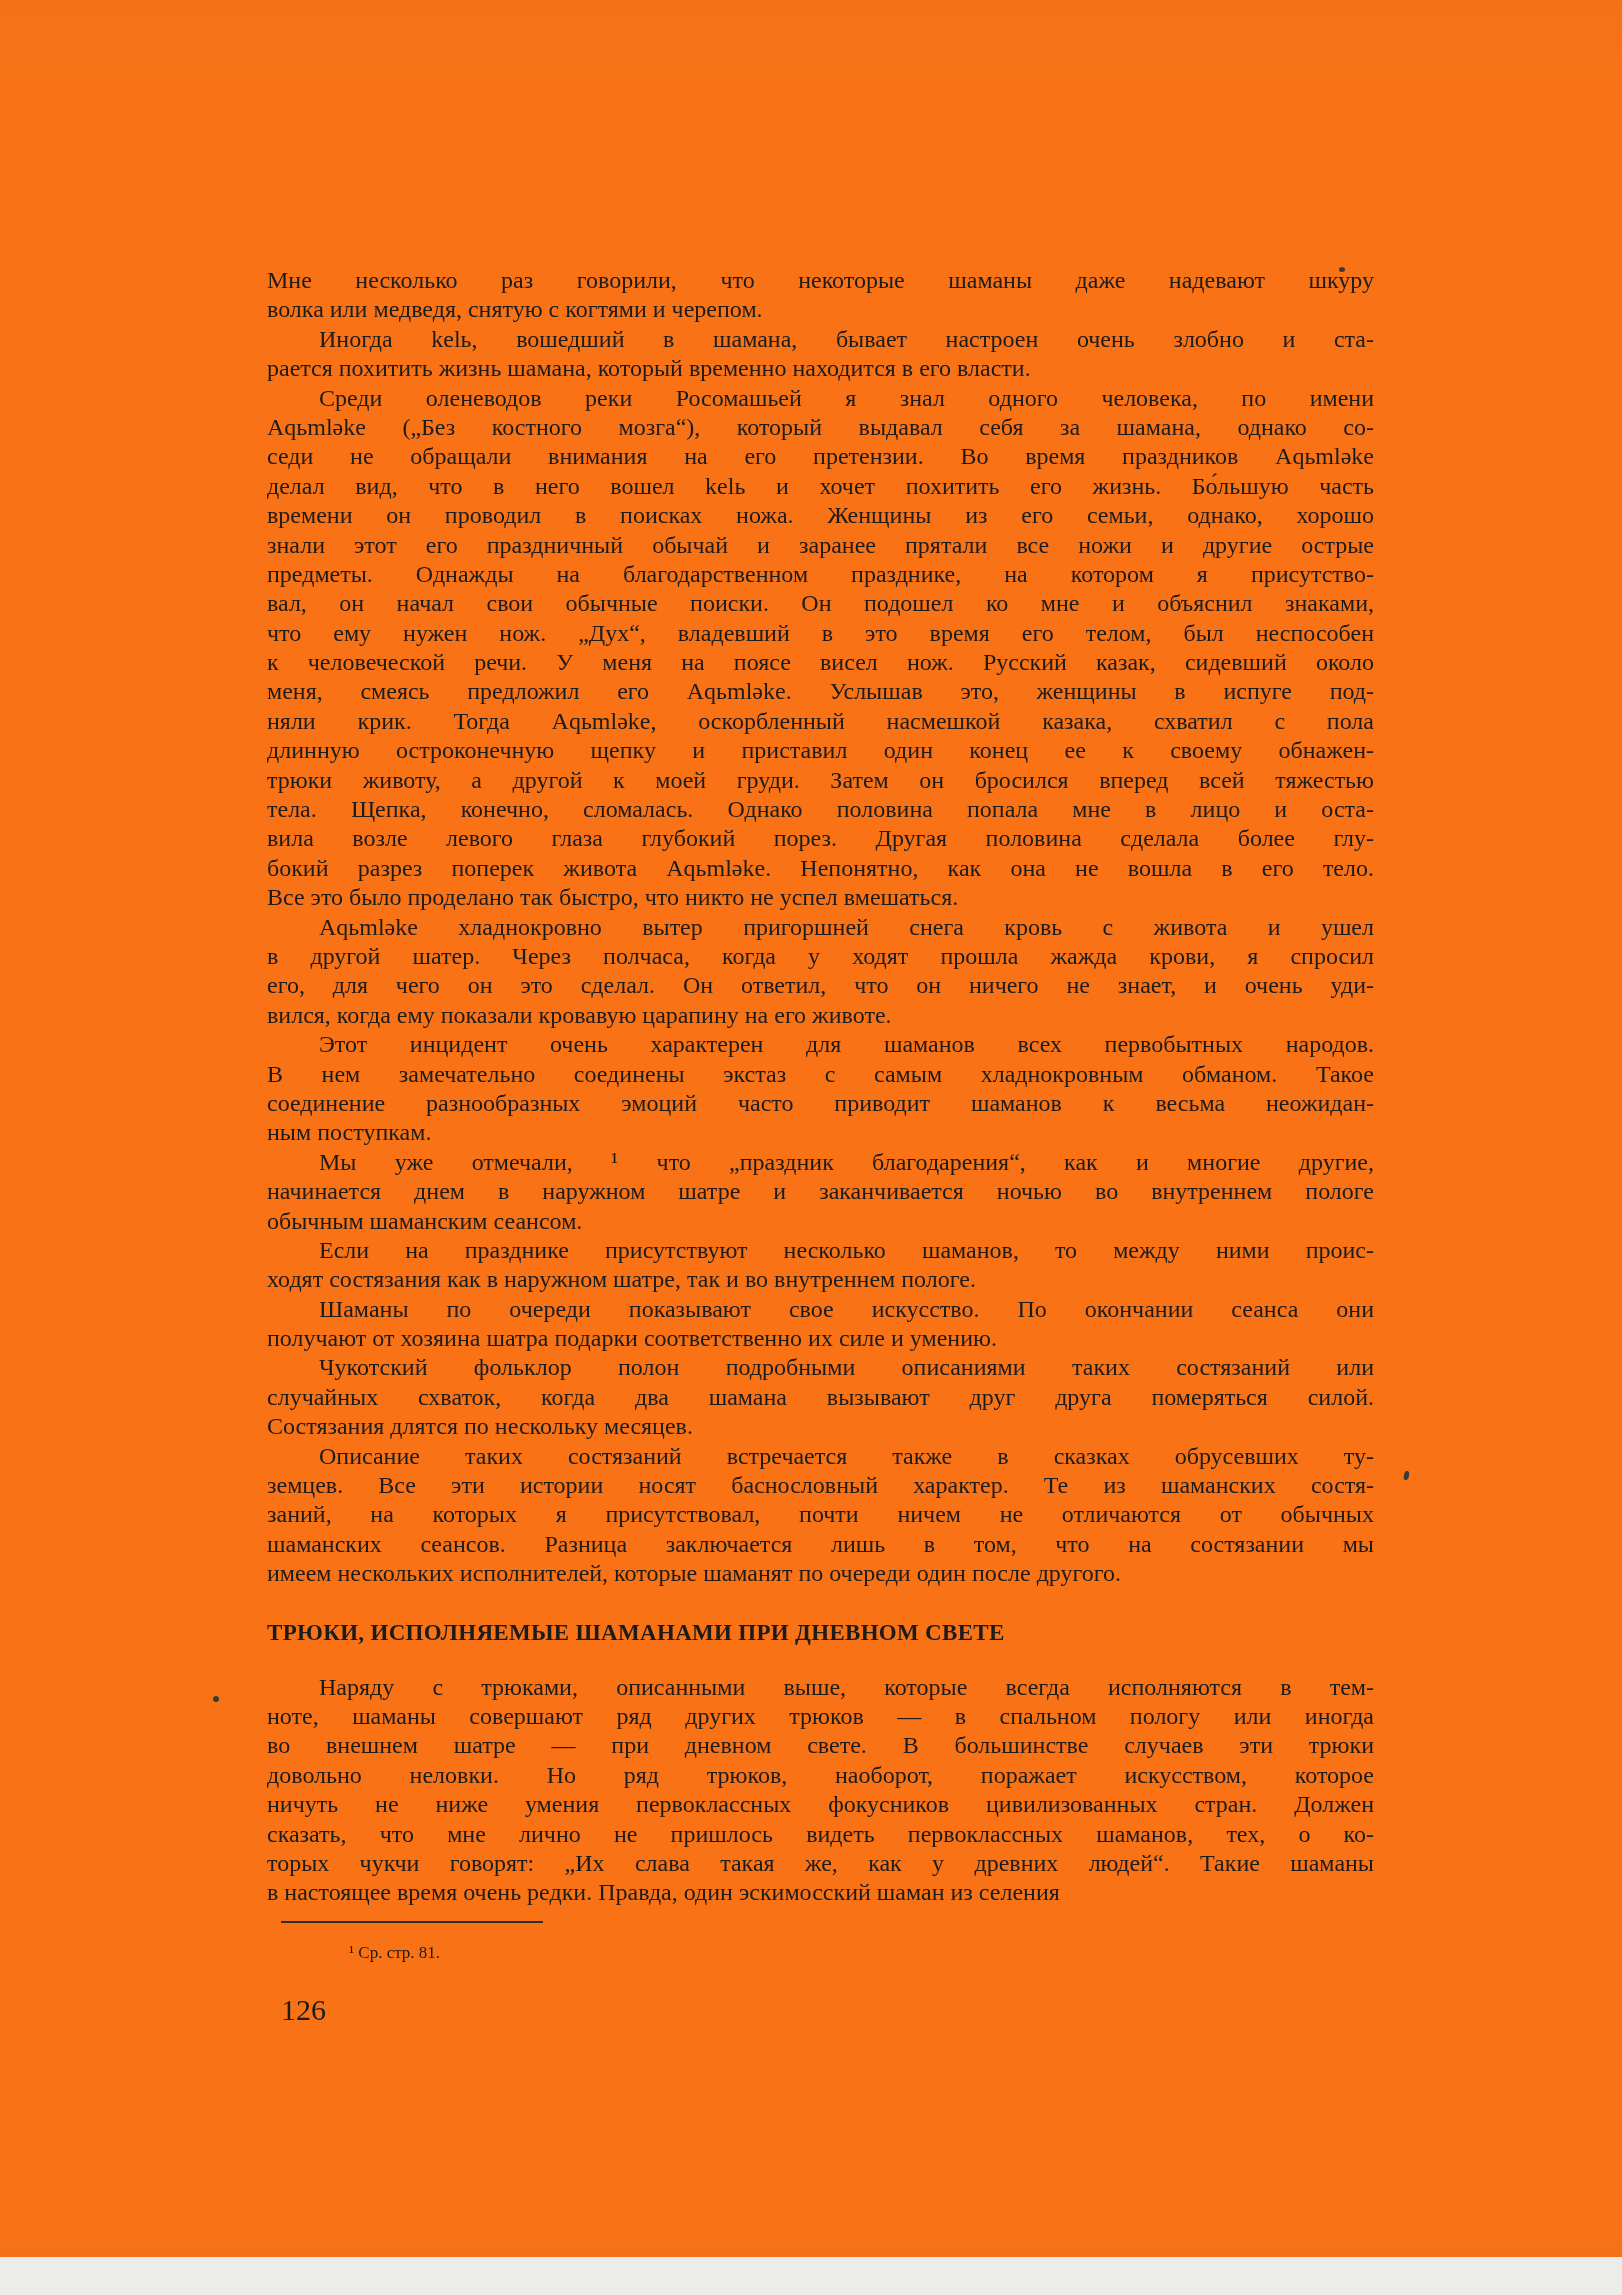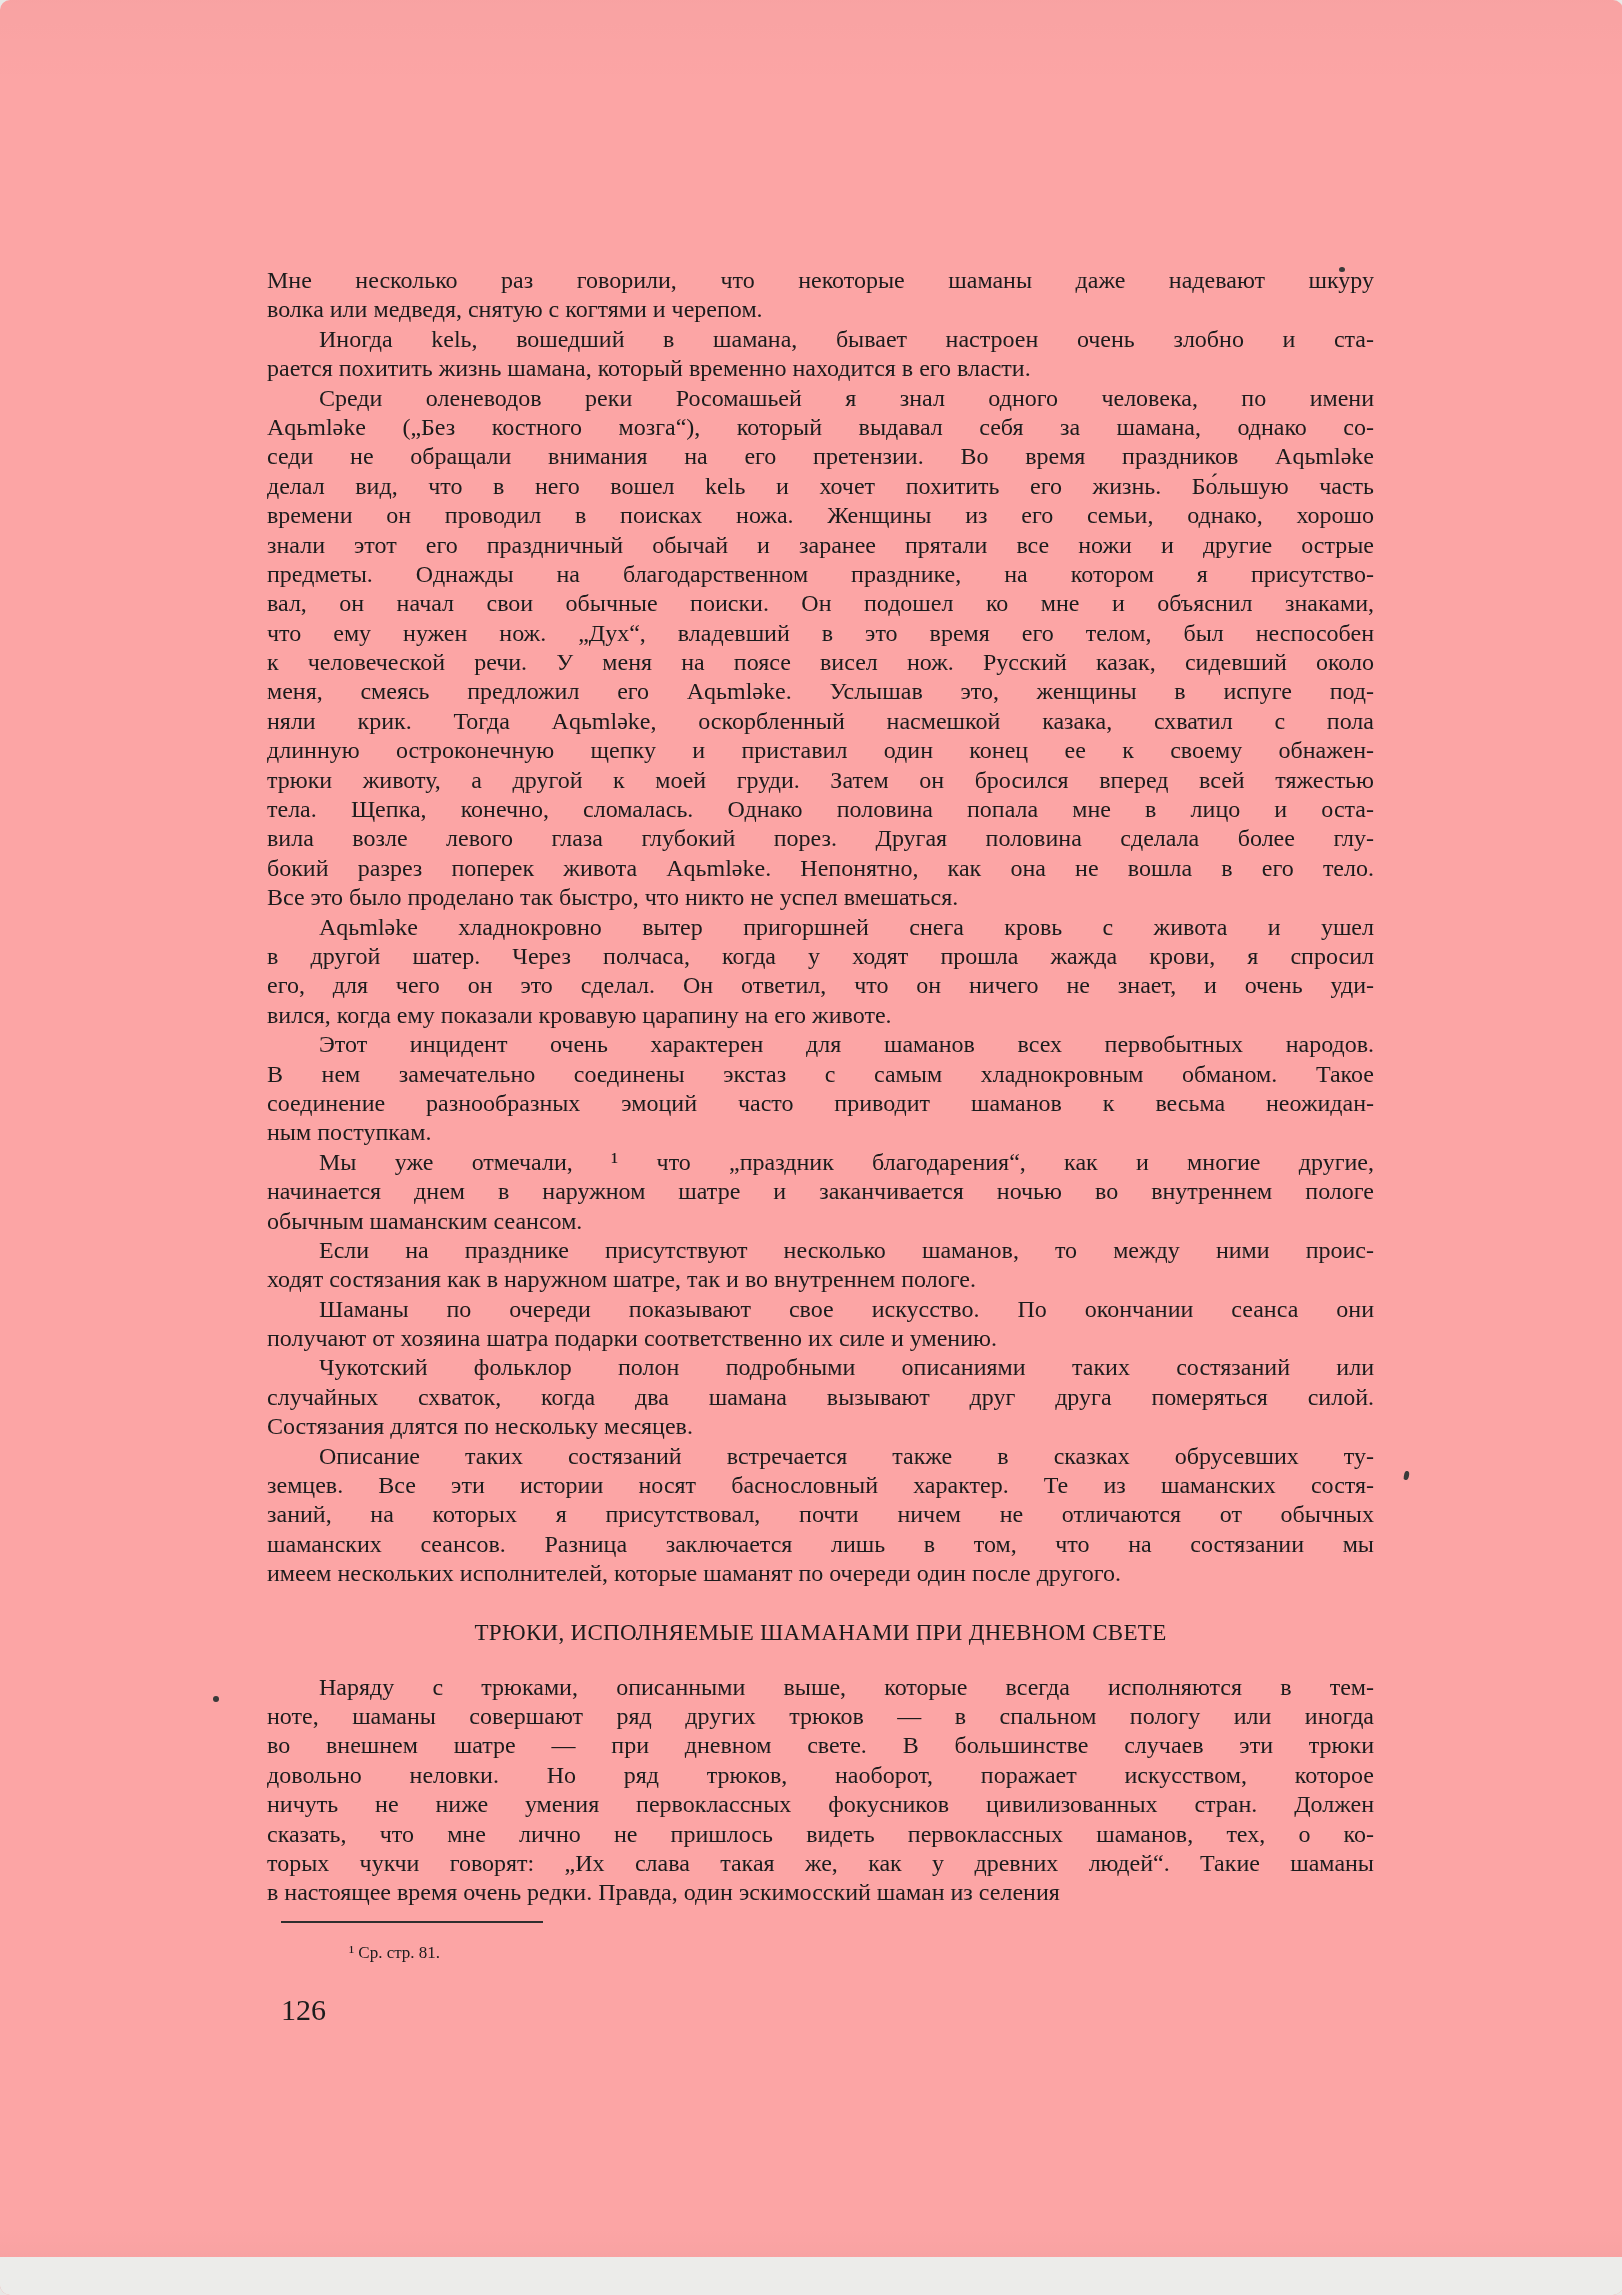--- a/index.html
+++ b/index.html
@@ -4,25 +4,24 @@
 <style>
   html, body {
     margin: 0;
     padding: 0;
     background: #e8e8e6;
   }
   .page {
     position: relative;
     width: 1623px;
     height: 2295px;
-    background: #fca5a5;
+    background: #f97316;
     overflow: hidden;
     font-family: "Liberation Serif", "DejaVu Serif", serif;
     color: #1c1c1c;
-    border-radius: 10px;
   }
   
   .page::before {
     content: "";
     position: absolute;
     inset: 0;
     background:
       linear-gradient(180deg, rgba(0,0,0,0.015) 0%, rgba(0,0,0,0) 4%),
       linear-gradient(0deg, rgba(0,0,0,0.04) 0%, rgba(0,0,0,0) 3%);
     pointer-events: none;
@@ -56,22 +55,22 @@
     content: "";
     display: inline-block;
     width: 100%;
     height: 0;
   }
   .line.indent { text-indent: 52px; }
   .section-heading {
     margin: 27.5px 0 23.6px 0;
     font-size: 23px;
     line-height: 33px;
-    font-weight: 400;
-    text-align: center;
+    font-weight: 700;
+    text-align: left;
     letter-spacing: 0.3px;
   }
   .footnote-rule {
     width: 262px;
     height: 0;
     border-top: 2px solid #2e2e2e;
     margin: 13px 0 0 14.4px;
   }
   .footnote {
     margin: 17px 0 0 82px;

